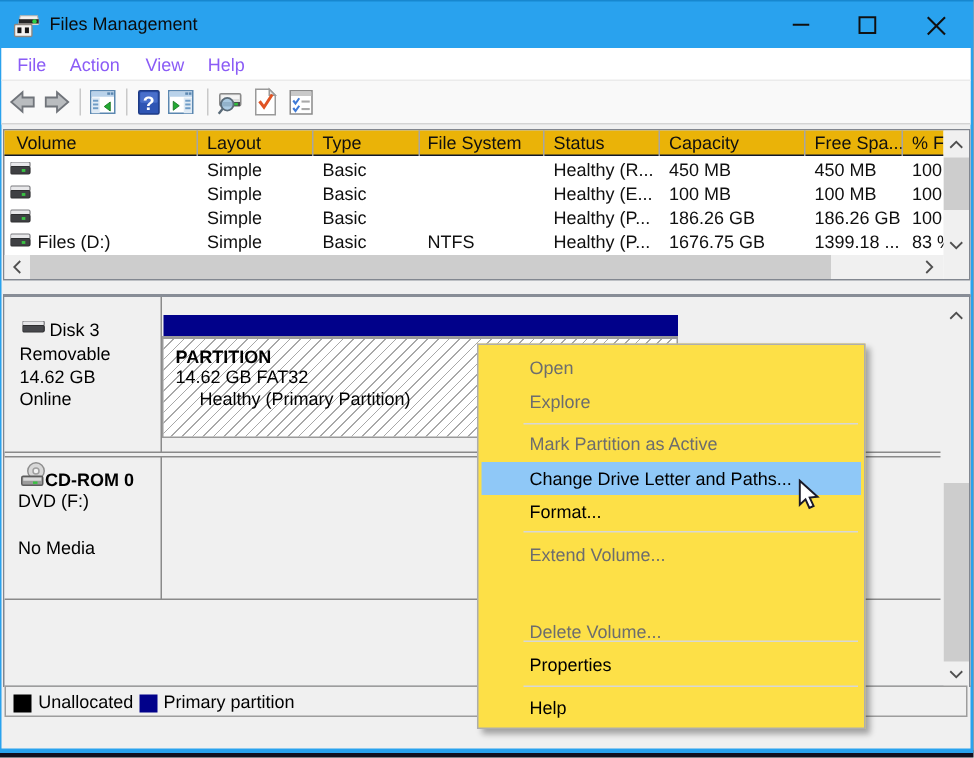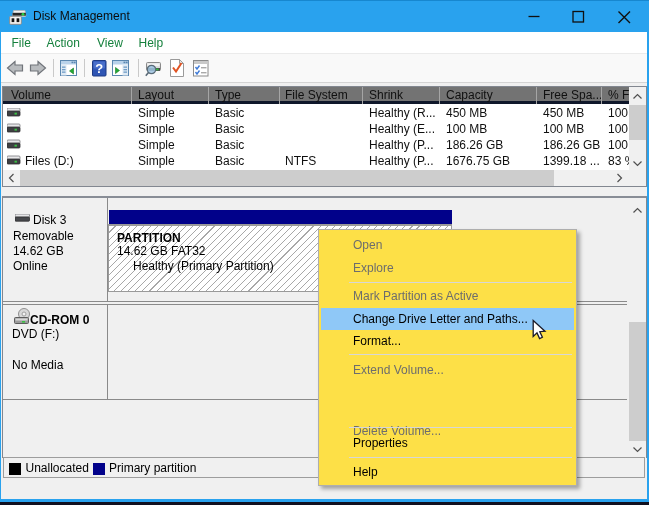--- a/index.html
+++ b/index.html
@@ -5,25 +5,25 @@
 *{margin:0;padding:0;box-sizing:border-box}
 html,body{width:649px;height:505px;overflow:hidden}
 body{font-family:"Liberation Sans",sans-serif;font-size:12px;color:#000;background:#11101f;position:relative}
 .abs{position:absolute}
 
 #winbg{left:0;top:0;width:649px;height:500px;background:#f0f0f0;border-left:1px solid #29a2ee;border-right:2px solid #29a2ee}
 #winbot{left:0;top:499px;width:649px;height:3px;background:#29a2ee}
 #titlebar{left:0;top:0;width:649px;height:32px;background:#29a2ee;border-top:1px solid #1787cf}
 #title{left:33px;top:0;height:32px;line-height:33px;color:#0c0c0c}
 #menubar{left:1px;top:32px;width:646px;height:22px;background:#ffffff;border-bottom:1px solid #ebebeb}
-.mitem{top:32px;height:22px;line-height:23px;color:#15803d}
+.mitem{top:32px;height:22px;line-height:23px;color:#8b5cf6}
 #toolbar{left:1px;top:54px;width:646px;height:29px;background:#f9f9f9;border-bottom:1px solid #d4d4d4}
 
 #table{left:2px;top:86px;width:645px;height:101px;background:#fff;border:1px solid #828790}
-#thead{left:0;top:0;width:626px;height:17px;background:#737373;border-bottom:3px solid #0f172a}
+#thead{left:0;top:0;width:626px;height:17px;background:#eab308;border-bottom:1px solid #0f172a}
 .hsep{top:0;width:1px;height:17px;background:#a5a5a5}
 .htxt{top:0;height:17px;line-height:16.5px;color:#101010;white-space:nowrap}
 .cell{height:16px;line-height:17px;color:#101010;white-space:nowrap}
 
 .sbtrack{background:#f0f0f0}
 
 #pane{left:2px;top:196px;width:645px;height:262px;background:#f0f0f0;border:1px solid #828790;border-top:2px solid #888d96}
 
 #partbar{background:#01018a}
 #parthatch{background:#fff;background-image:repeating-linear-gradient(135deg,#ffffff 0px,#ffffff 4.2px,#a8a8a8 4.2px,#a8a8a8 5px)}
@@ -34,21 +34,21 @@
 .mi{position:absolute;left:2px;width:253px;height:22.5px;line-height:22.5px;padding-left:32px;white-space:nowrap}
 .mi.dis{color:#6d6d6d}
 .msep{position:absolute;left:29.5px;width:223.5px;height:1px;background:#d7d7d7}
 .hl{background:#8fc8f7}
 </style>
 </head>
 <body>
 <div class="abs" id="winbg"></div>
 <div class="abs" id="winbot"></div>
 <div class="abs" id="titlebar"></div>
-<div class="abs" id="title">Disk Management</div>
+<div class="abs" id="title">Files Management</div>
 
 <svg class="abs" style="left:9px;top:7px" width="19" height="19" viewBox="0 0 19 19">
   <path d="M4.5 3.5 L16 3.5 L17 8.8 L3.5 8.8 Z" fill="#f3f1ef" stroke="#b9b2ac" stroke-width="0.7"></path>
   <rect x="3.6" y="5.8" width="13.2" height="3" fill="#262626"></rect>
   <circle cx="14" cy="7.3" r="1.5" fill="#2ad045"></circle>
   <rect x="3.7" y="8.8" width="13" height="0.9" fill="#dcd6d0"></rect>
   <rect x="0.7" y="9.3" width="11.6" height="8" rx="0.8" fill="#f5f3f1" stroke="#8d8781" stroke-width="0.9"></rect>
   <rect x="2.6" y="11.3" width="2.7" height="3.8" fill="#141414"></rect>
   <rect x="7.6" y="11.3" width="2.7" height="3.8" fill="#141414"></rect>
 </svg>
@@ -128,21 +128,21 @@
     <rect x="8" y="12" width="5.5" height="1.4" fill="#a9a9a9"></rect>
   </g>
 </svg>
 
 <div class="abs" id="table">
   <div class="abs" id="thead">
     <div class="abs htxt" style="left:8px">Volume</div>
     <div class="abs htxt" style="left:135px">Layout</div>
     <div class="abs htxt" style="left:212px">Type</div>
     <div class="abs htxt" style="left:282px">File System</div>
-    <div class="abs htxt" style="left:366px">Shrink</div>
+    <div class="abs htxt" style="left:366px">Status</div>
     <div class="abs htxt" style="left:443px">Capacity</div>
     <div class="abs htxt" style="left:540px">Free Spa...</div>
     <div class="abs htxt" style="left:605px">% F</div>
     <div class="abs hsep" style="left:128px"></div>
     <div class="abs hsep" style="left:205px"></div>
     <div class="abs hsep" style="left:276px"></div>
     <div class="abs hsep" style="left:359px"></div>
     <div class="abs hsep" style="left:436px"></div>
     <div class="abs hsep" style="left:533px"></div>
     <div class="abs hsep" style="left:598px"></div>
@@ -250,21 +250,21 @@
 
 <div class="abs" id="menu">
   <div class="mi dis" style="top:4px">Open</div>
   <div class="mi dis" style="top:26.5px">Explore</div>
   <div class="msep" style="top:51.5px"></div>
   <div class="mi hl" style="top:77.5px">Change Drive Letter and Paths...</div>
   <div class="mi dis" style="top:55px">Mark Partition as Active</div>
   <div class="mi" style="top:100px">Format...</div>
   <div class="msep" style="top:123.5px"></div>
   <div class="mi dis" style="top:128.5px">Extend Volume...</div>
-  <div class="mi dis" style="top:190px">Delete Volume...</div>
+  <div class="mi dis" style="top:180px">Delete Volume...</div>
   <div class="msep" style="top:197px"></div>
   <div class="mi" style="top:202px">Properties</div>
   <div class="msep" style="top:227px"></div>
   <div class="mi" style="top:230.5px">Help</div>
 </div>
 
 <svg class="abs" style="left:531px;top:319px;z-index:60" width="20" height="26" id="cursor" viewBox="0 0 20 26">
   <path d="M2.2 1.5 L2.2 17.5 L6.0 13.9 L8.6 19.6 L11.4 18.3 L8.8 12.7 L14.0 12.2 Z" fill="#fff" stroke="#1a1a28" stroke-width="1.3" stroke-linejoin="miter"></path>
 </svg>
 

